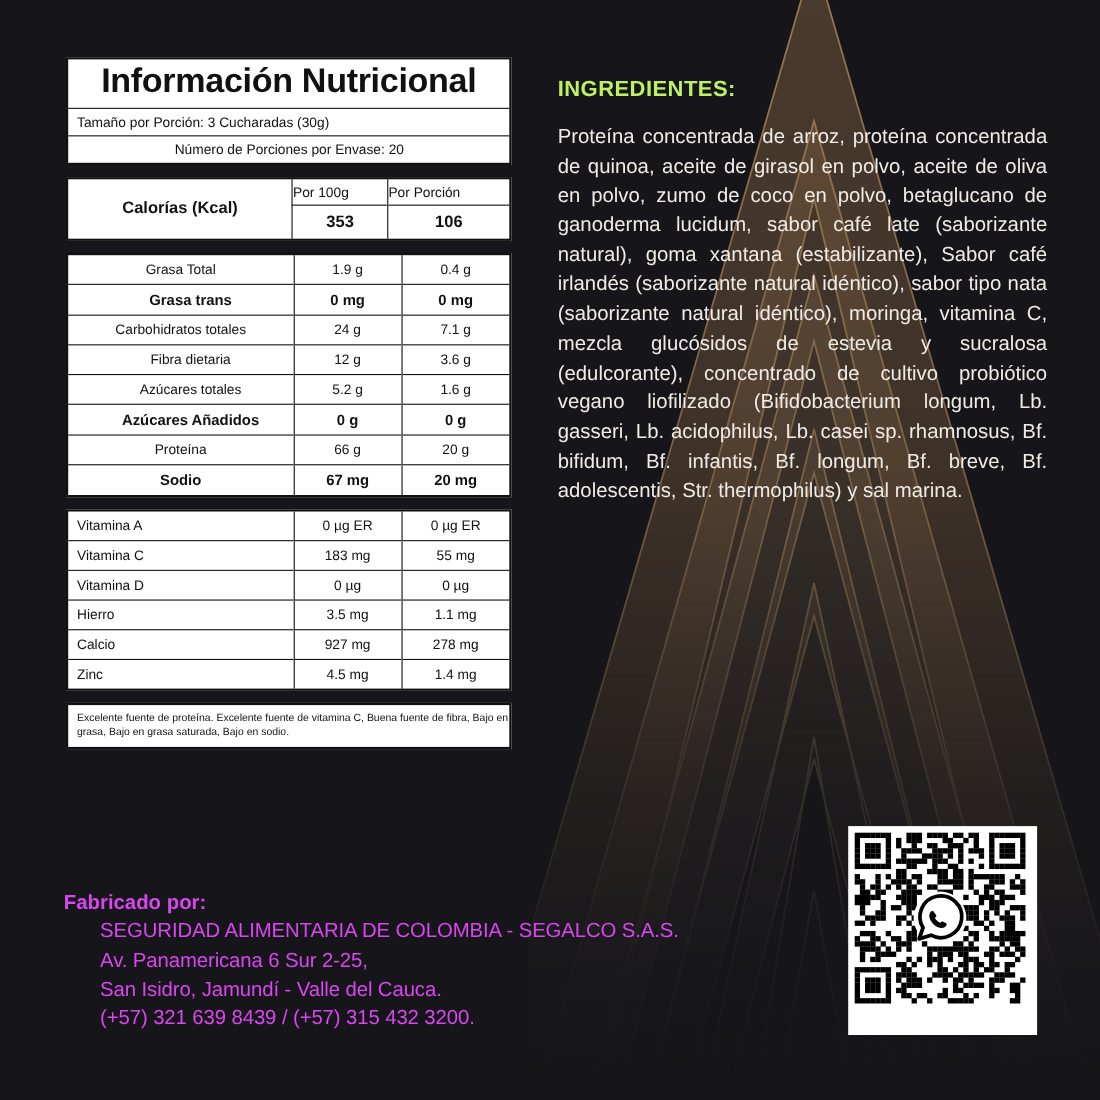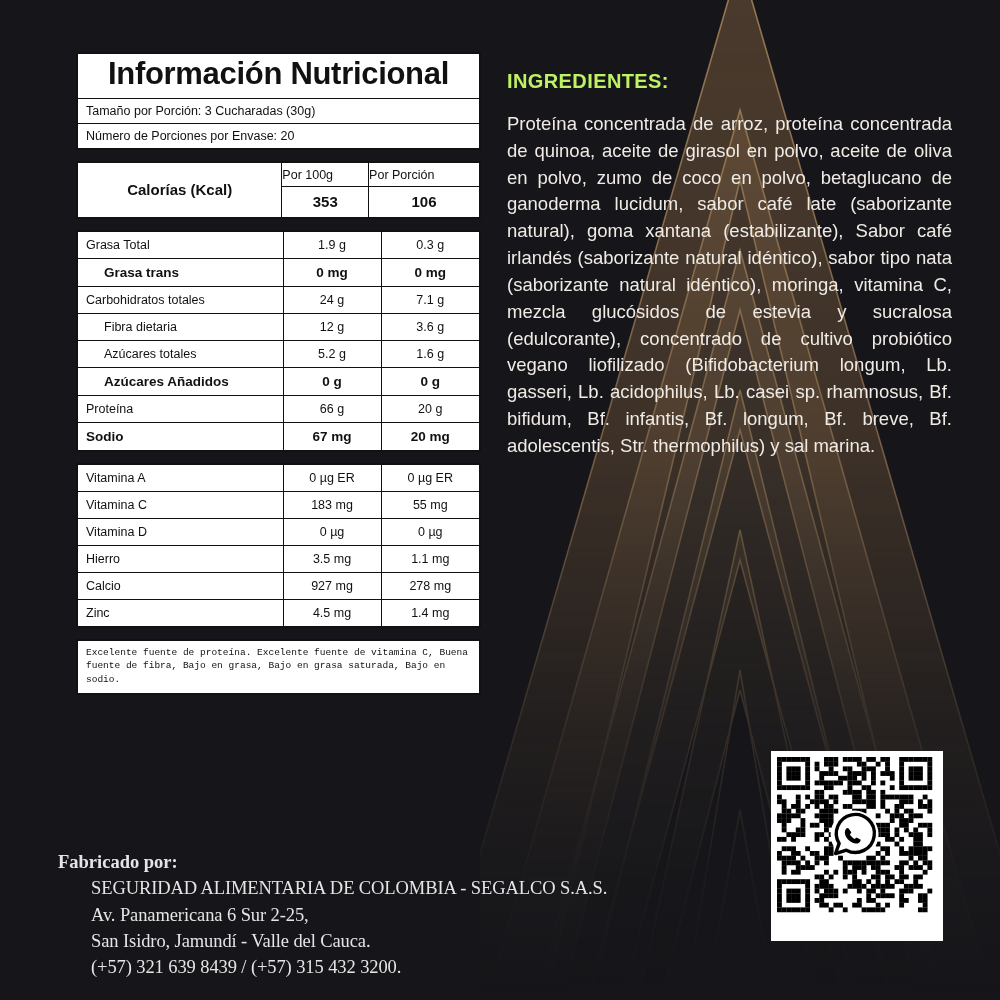--- a/index.html
+++ b/index.html
@@ -16,38 +16,38 @@
     position:absolute;
     left:480px; top:0;
     width:520px; height:1000px;
     overflow:hidden;
     pointer-events:none;
   }
 
   
   #nutrition-panel {
     position:absolute;
-    left:76px; top:52px;
+    left:60px; top:52px;
     width:405px;
   }
   .blk { background:#fff; border:2px solid #111; }
   .blk + .blk { margin-top:11px; }
 
   .nf-title {
     font-size:31px; font-weight:bold; color:#111;
     text-align:center; letter-spacing:-.3px;
     padding:4px 0 7px; line-height:1.05;
     border-bottom:1.5px solid #111;
   }
   .nf-serv {
     font-size:12.5px; color:#111;
     padding:5px 7px 5px 8px;
     border-bottom:1.5px solid #111;
   }
-  .nf-serv.last { border-bottom:none; }
+  .nf-serv.last { border-bottom:none;text-align:center; }
 
   table { width:100%; border-collapse:collapse; }
   td { color:#111; vertical-align:middle; }
 
   .c-lbl { padding:6px 8px; font-size:12.5px; }
   .c-val {
     width:98px; text-align:center; font-size:12.5px;
     border-left:1.5px solid #111;
   }
 
@@ -55,34 +55,33 @@
   .cal-name {
     font-size:15px; font-weight:bold; padding:10px 8px;
     text-align:center;
   }
   .cal-hd { font-size:12.5px; text-align:left; padding:5px 0 4px;
             border-left:1.5px solid #111; border-bottom:1.5px solid #111; }
   .cal-num { font-size:15px; font-weight:bold; text-align:center;
              padding:6px 0 7px; border-left:1.5px solid #111; }
 
   
-  .nrow td { border-top:1.5px solid #111; }
+  .nrow td { border-top:1.5px solid #111;text-align:center; }
   .nrow:first-child td { border-top:none; }
   .ind1 { padding-left:26px; }
   .bold td { font-weight:bold; font-size:13.5px; }
   .bold .c-lbl { font-size:13.5px; }
 
   
   .vrow td { border-top:1.2px solid #111; }
   .vrow:first-child td { border-top:none; }
 
   .nf-foot {
     font-size:9.5px; line-height:1.45; color:#111;
     padding:5px 1px 6px 8px;
-    font-family:Liberation Mono, monospace;
   }
 
   
   #ingredients-panel {
     position:absolute;
     left:507px; top:70px; width:445px;
   }
   .ing-head {
     color:#bef264;
     font-size:20px; font-weight:bold;
@@ -93,23 +92,22 @@
     color:#f0ebe5;
     font-size:18.5px;
     line-height:1.45;
     text-align:justify;
     text-justify:inter-word;
   }
 
   
   #footer-panel {
     position:absolute;
-    left:58px; top:849px; width:600px;
-    color:#e5e5e5;
-    font-family:Liberation Serif, serif;
+    left:58px; top:807px; width:600px;
+    color:#d946ef;
   }
   .ft-strong { font-size:18.5px; font-weight:bold; line-height:1.42; }
   .ft-line { font-size:18.5px; line-height:1.42; letter-spacing:-.1px;margin-left:33px; }
 
   
   #qr-panel { position:absolute; left:771px; top:751px; }
   #qr-panel svg { display:block; }
 </style>
 </head>
 <body>
@@ -178,21 +176,21 @@
     </tbody>
       </table>
   </div>
 
   <div class="blk">
     <table>
         <tbody id="nutrient-rows">
           <tr class="nrow">
             <td class="c-lbl">Grasa Total</td>
             <td class="c-val">1.9 g</td>
-            <td class="c-val">0.3 g</td>
+            <td class="c-val">0.4 g</td>
           </tr>
           <tr class="nrow bold">
             <td class="c-lbl ind1">Grasa trans</td>
             <td class="c-val">0 mg</td>
             <td class="c-val">0 mg</td>
           </tr>
           <tr class="nrow">
             <td class="c-lbl">Carbohidratos totales</td>
             <td class="c-val">24 g</td>
             <td class="c-val">7.1 g</td>

